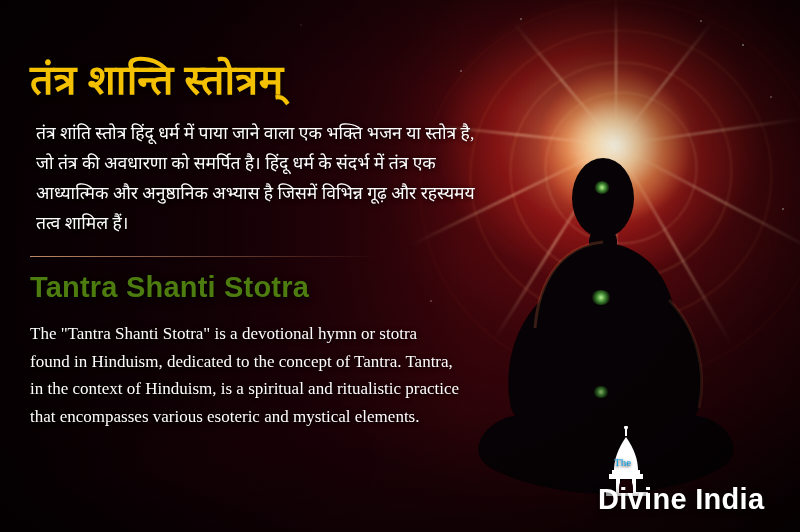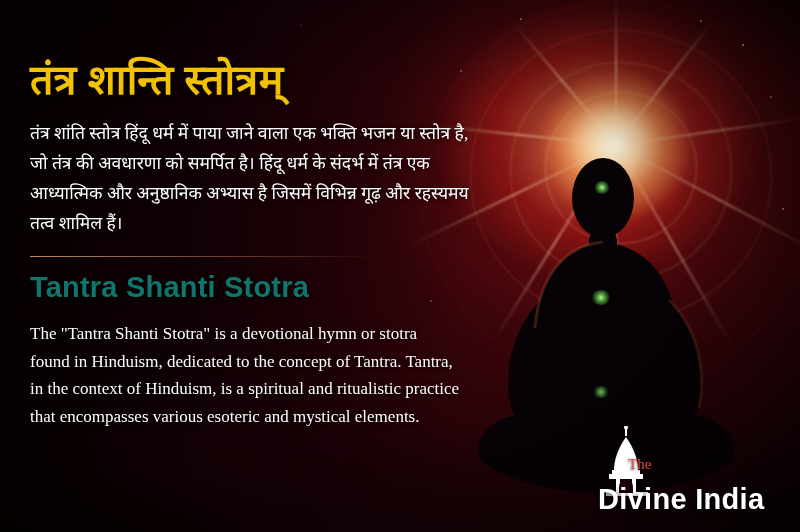--- a/index.html
+++ b/index.html
@@ -109,34 +109,34 @@
     color: #f3c100;
     letter-spacing: 0.5px;
     text-shadow: 0 2px 7px rgba(0,0,0,0.9);
     margin: 0 0 14px 0;
   }
   .hi-body {
     font-family: "Liberation Serif", serif;
     font-size: 17.5px;
     line-height: 1.72;
     color: #ffffff;
-    margin: 0;
+    margin: 6px;
     text-shadow: 0 1px 5px rgba(0,0,0,0.95);
   }
   .divider {
     width: 346px;
     height: 1px;
     background: linear-gradient(to right, rgba(220,160,120,0.85), rgba(180,110,80,0.35) 75%, rgba(120,60,40,0));
     margin: 18px 0 14px 0;
   }
   .en-title {
     font-family: "Liberation Sans", sans-serif;
     font-size: 29px;
     font-weight: 700;
-    color: #0f766e;
+    color: #4d7c0f;
     margin: 0 0 16px 0;
     letter-spacing: 0.2px;
     text-shadow: 0 2px 7px rgba(0,0,0,0.9);
   }
   .en-body {
     font-family: "Liberation Serif", serif;
     font-size: 17px;
     line-height: 1.62;
     color: #ffffff;
     margin: 0;
@@ -156,25 +156,25 @@
   }
   .logo-temple {
     position: absolute;
     left: 4px;
     top: 0px;
     width: 58px;
     height: 70px;
   }
   .logo-the {
     position: absolute;
-    left: 34px;
+    left: 20px;
     top: 30px;
     font-family: "Liberation Serif", serif;
-    font-size: 15px;
-    color: #ef4444;
+    font-size: 11px;
+    color: #0ea5e9;
     text-shadow: 0 1px 3px rgba(0,0,0,0.9);
   }
   .logo-main {
     position: absolute;
     left: 4px;
     bottom: 6px;
     font-family: "Liberation Sans", sans-serif;
     font-size: 29px;
     font-weight: 700;
     letter-spacing: 0.3px;

